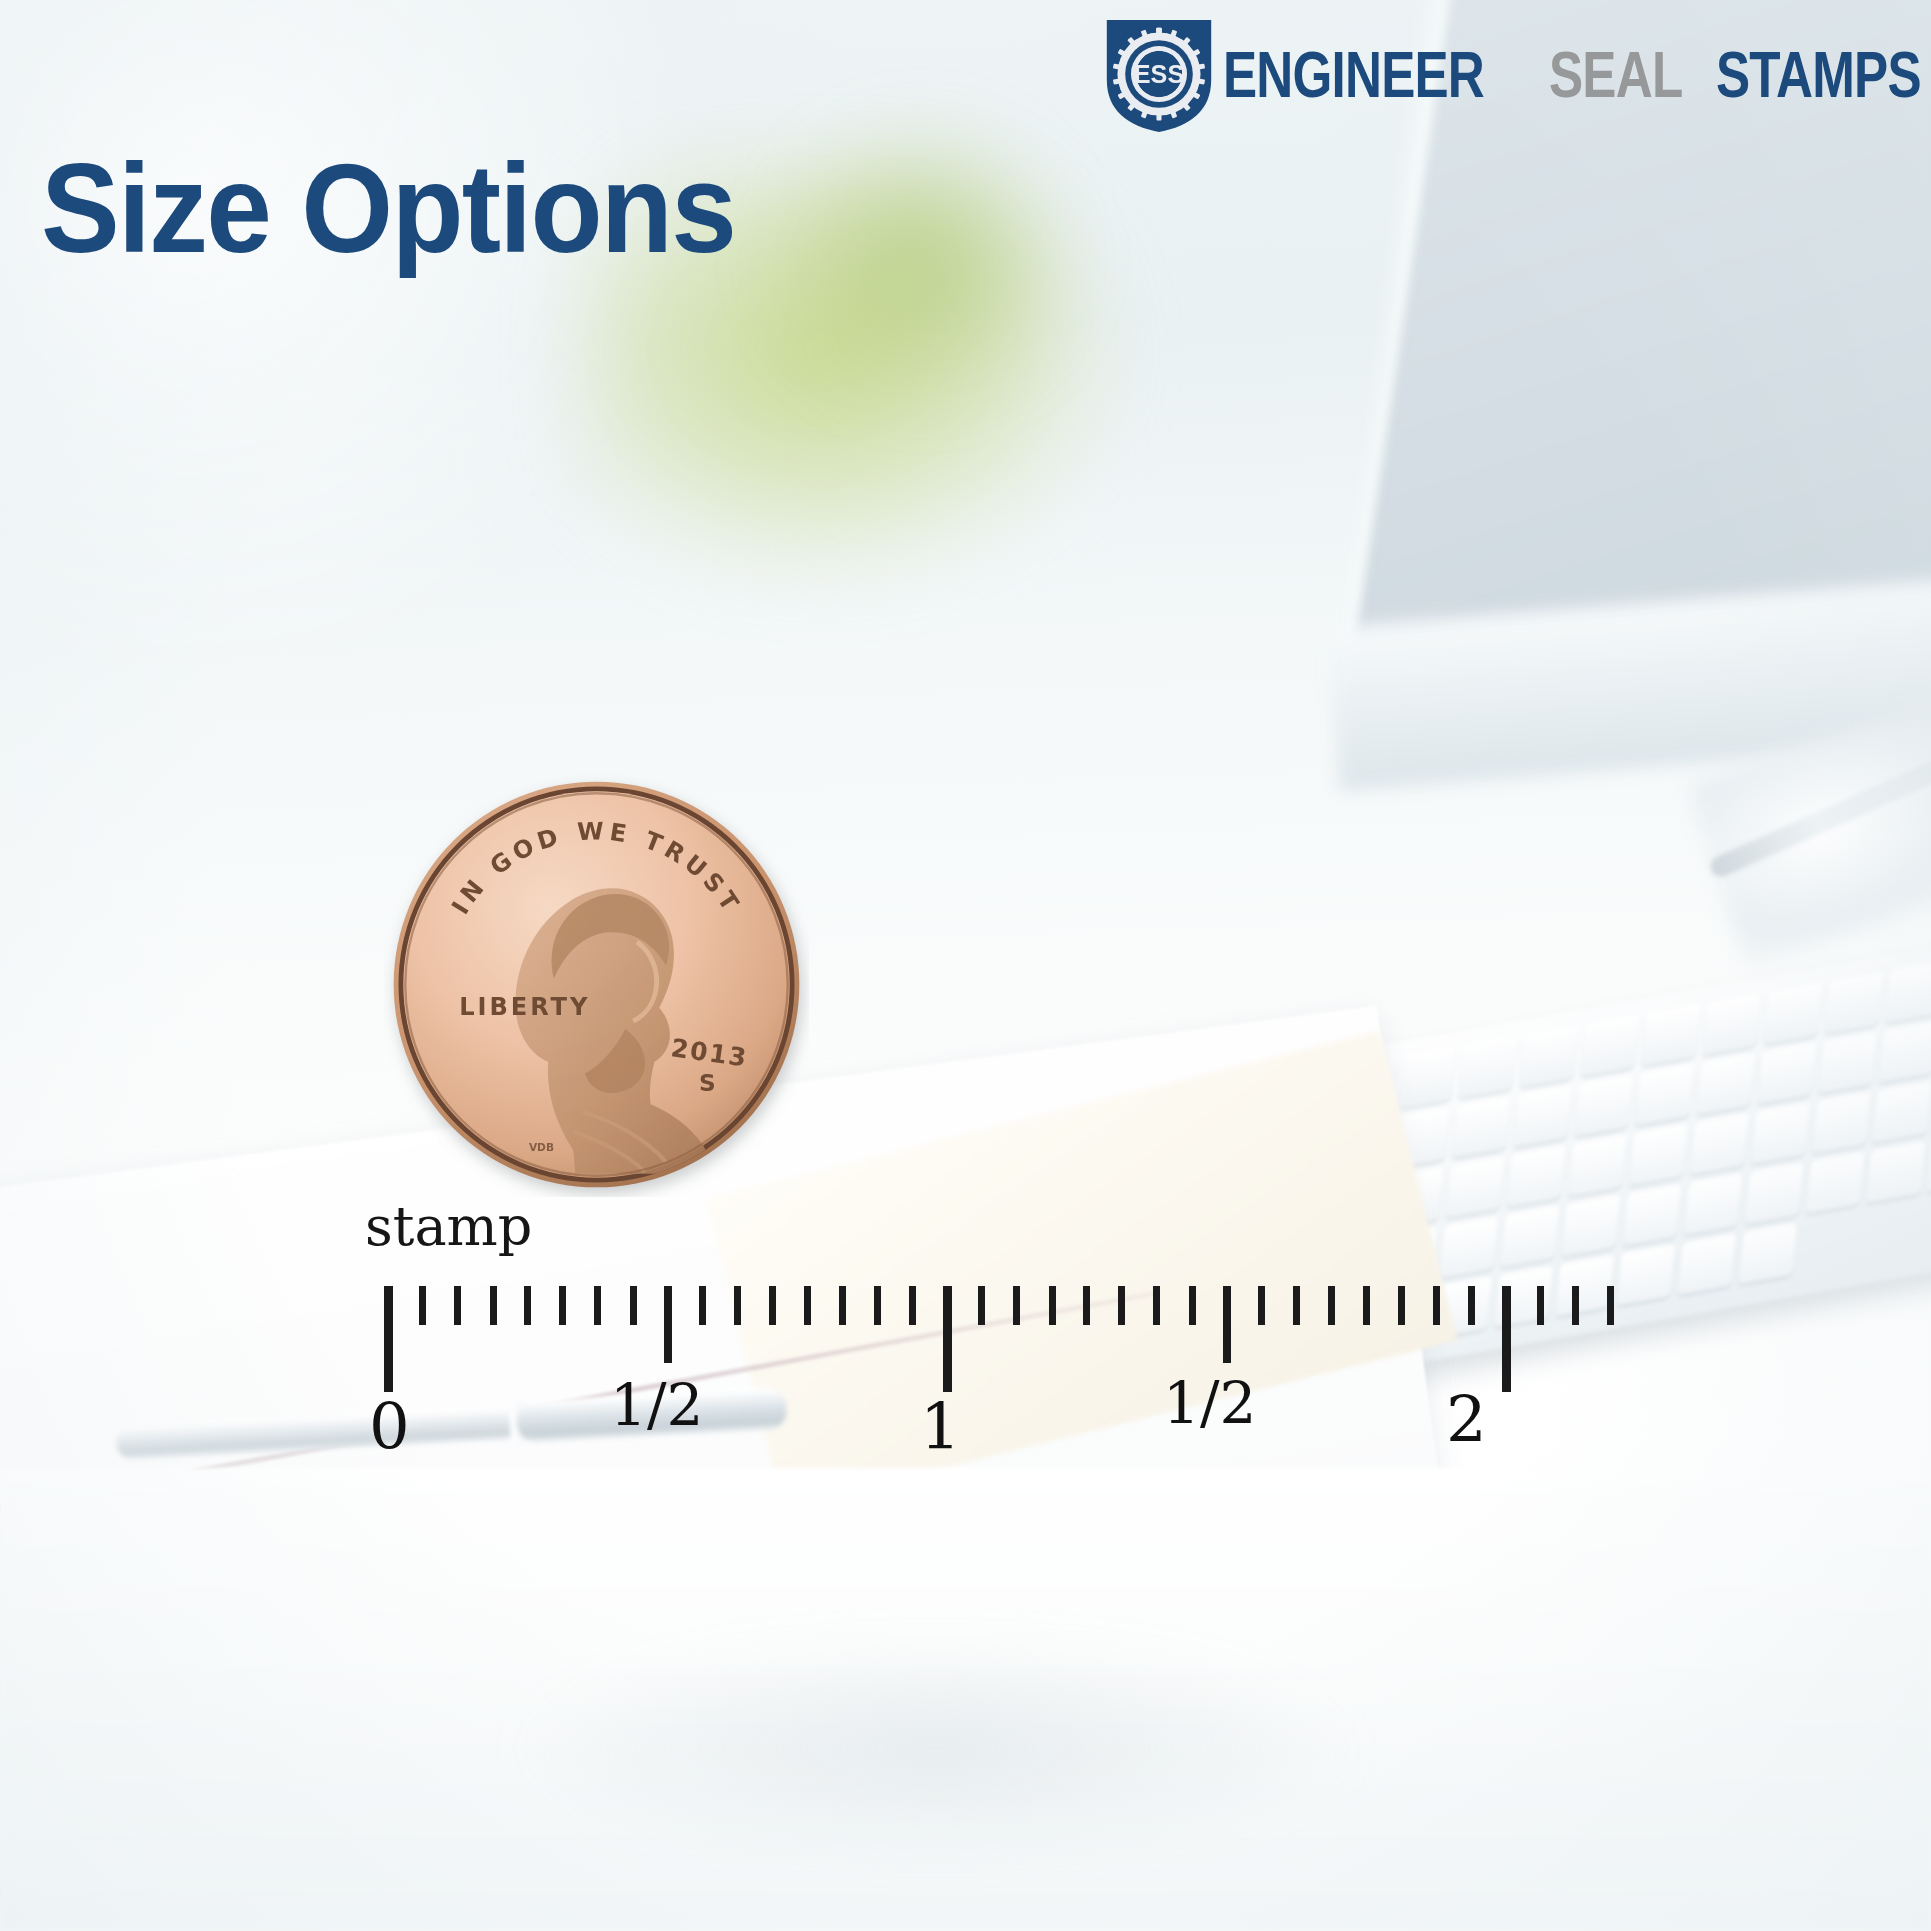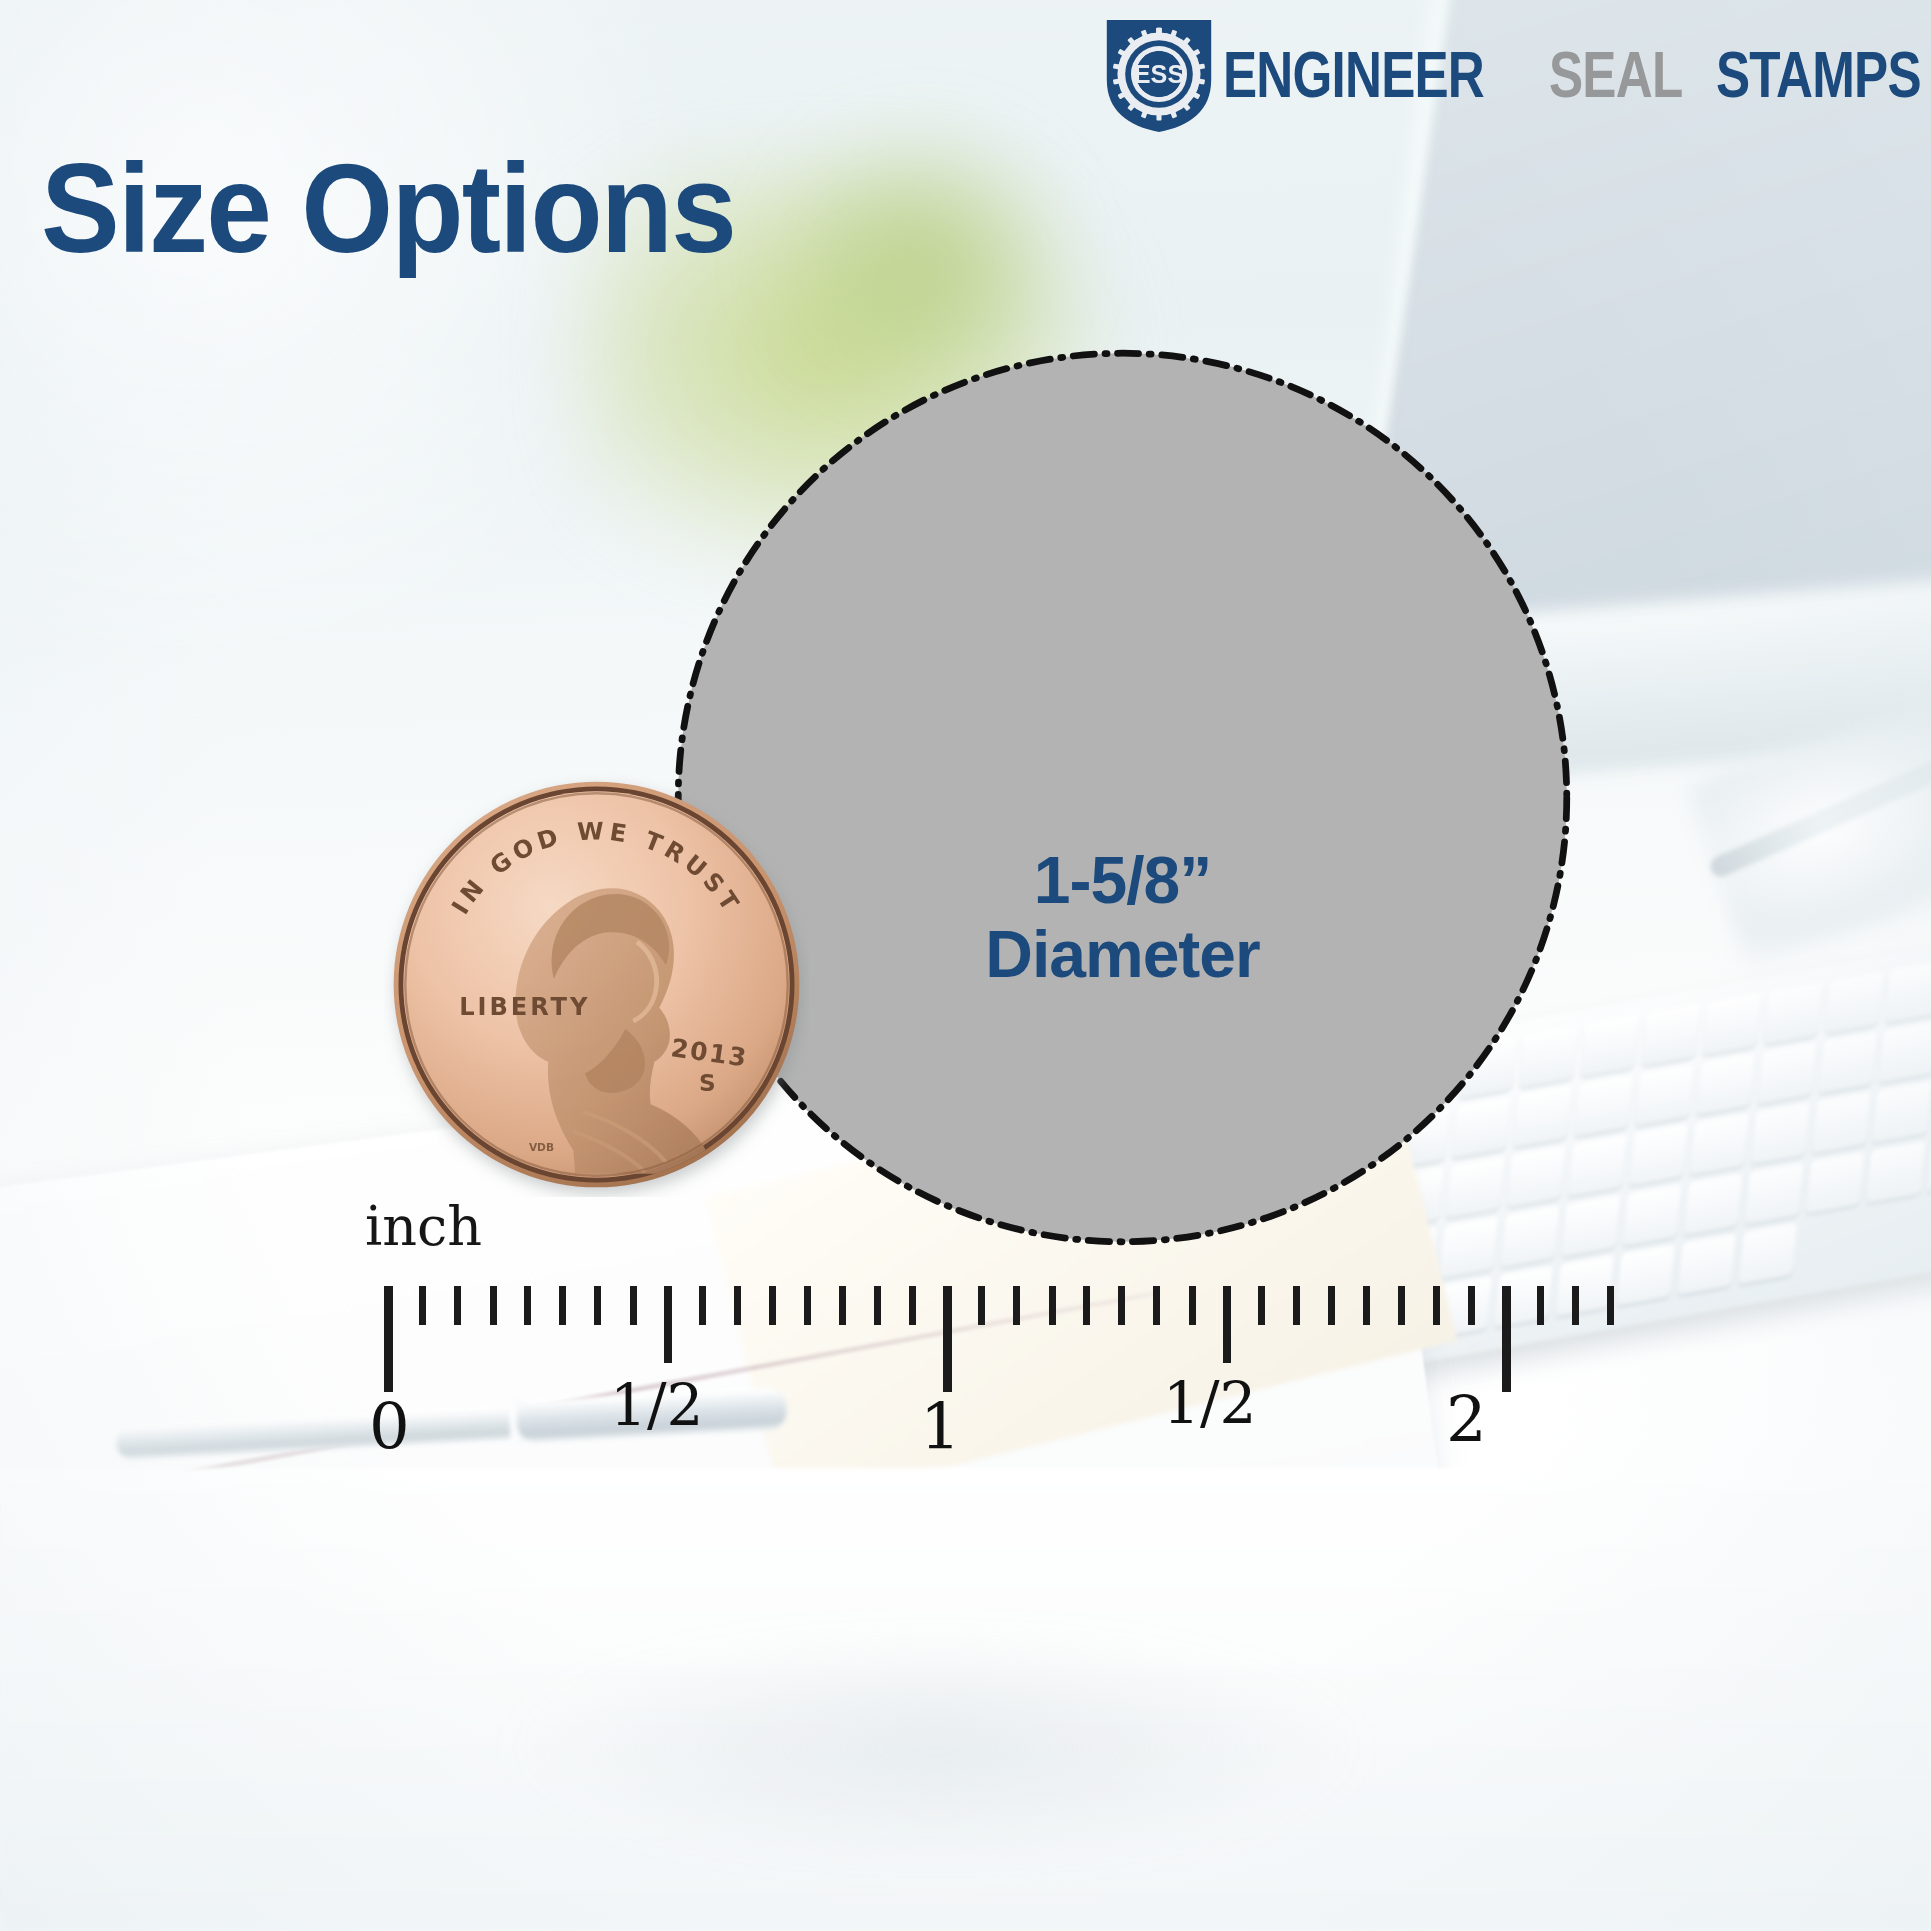--- a/index.html
+++ b/index.html
@@ -275,30 +275,20 @@
       </svg>
     </div>
     <div class="logo-text">
       <span class="lg-blue">ENGINEER</span>
       <span class="lg-gray">SEAL</span>
       <span class="lg-blue">STAMPS</span>
     </div>
 
   </div>
 
-  <div class="circle-wrap">
-    <svg width="903" height="903" viewBox="0 0 935 935">
-      <circle cx="467.5" cy="467.5" r="460" fill="#b3b3b3"></circle>
-      <circle cx="467.5" cy="467.5" r="460" fill="none" stroke="#111111" stroke-width="7" stroke-linecap="round" stroke-dasharray="22 11 2 11"></circle>
-    </svg>
-    <div class="circle-label">
-      <div class="l1">1-5/8”</div>
-      <div class="l2">Diameter</div>
-    </div>
-  </div>
 
   <div class="penny">
     <svg width="425" height="425" viewBox="0 0 440 440">
       <defs>
         <radialGradient id="cface" cx="38%" cy="30%" r="78%">
           <stop offset="0%" stop-color="#f6d9c4"></stop>
           <stop offset="45%" stop-color="#eec3a7"></stop>
           <stop offset="82%" stop-color="#dba886"></stop>
           <stop offset="100%" stop-color="#c08f6c"></stop>
         </radialGradient>
@@ -366,21 +356,21 @@
 
       <text x="296" y="294" font-family="DejaVu Sans, sans-serif" font-size="26" font-weight="600" fill="#6f4b33" letter-spacing="2" transform="rotate(8 296 294)">2013</text>
 
       <text x="326" y="330" font-family="DejaVu Sans, sans-serif" font-size="24" font-weight="600" fill="#6f4b33">S</text>
 
       <text x="150" y="392" font-family="DejaVu Sans, sans-serif" font-size="11" font-weight="600" fill="#6f4b33" opacity=".8">VDB</text>
     </svg>
   </div>
 
   <div class="ruler">
-    <div class="rl-inch" style="left:365px;top:1195px;">inch</div>
+    <div class="rl-inch" style="left:365px;top:1195px;">stamp</div>
 
     <div class="tick major" style="left:384px;top:1286px;"></div>
     <div class="tick major" style="left:943px;top:1286px;"></div>
     <div class="tick major" style="left:1502px;top:1286px;"></div>
 
     <div class="tick half" style="left:664px;top:1286px;"></div>
     <div class="tick half" style="left:1223px;top:1286px;"></div>
 
     <div class="tick minor" style="left:419px;top:1286px;"></div>
     <div class="tick minor" style="left:454px;top:1286px;"></div>

